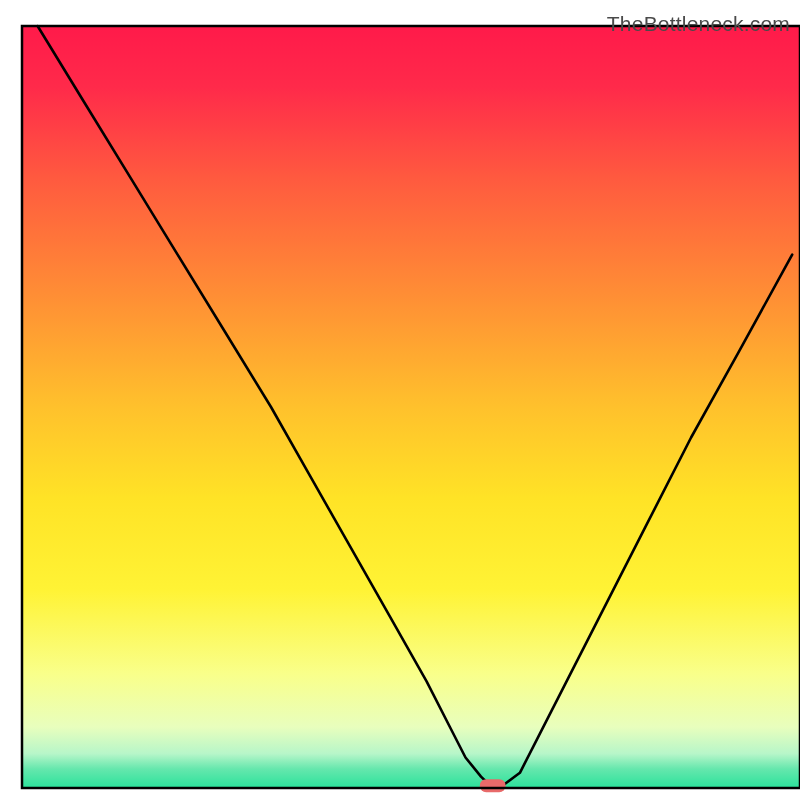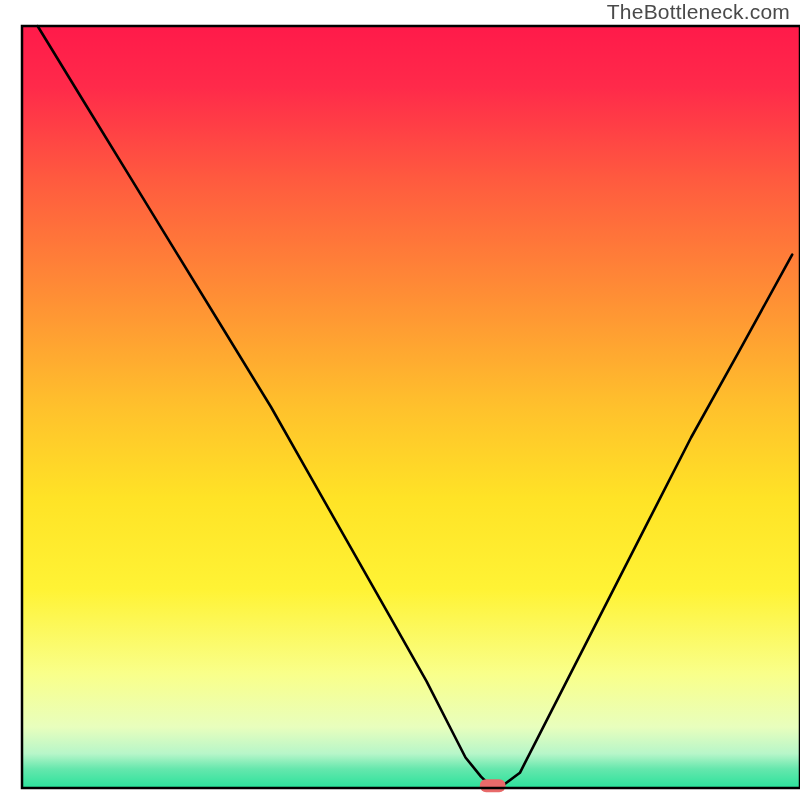--- a/index.html
+++ b/index.html
@@ -10,21 +10,21 @@
     background: #ffffff;
     font-family: Arial, Helvetica, sans-serif;
   }
   .container {
     position: relative;
     width: 800px;
     height: 800px;
   }
   .watermark {
     position: absolute;
-    top: 0;
+    top: 12px;
     right: 10px;
     color: #4a4a4a;
     font-size: 21px;
     font-weight: 500;
     letter-spacing: 0.2px;
     z-index: 5;
   }
   svg {
     display: block;
   }

